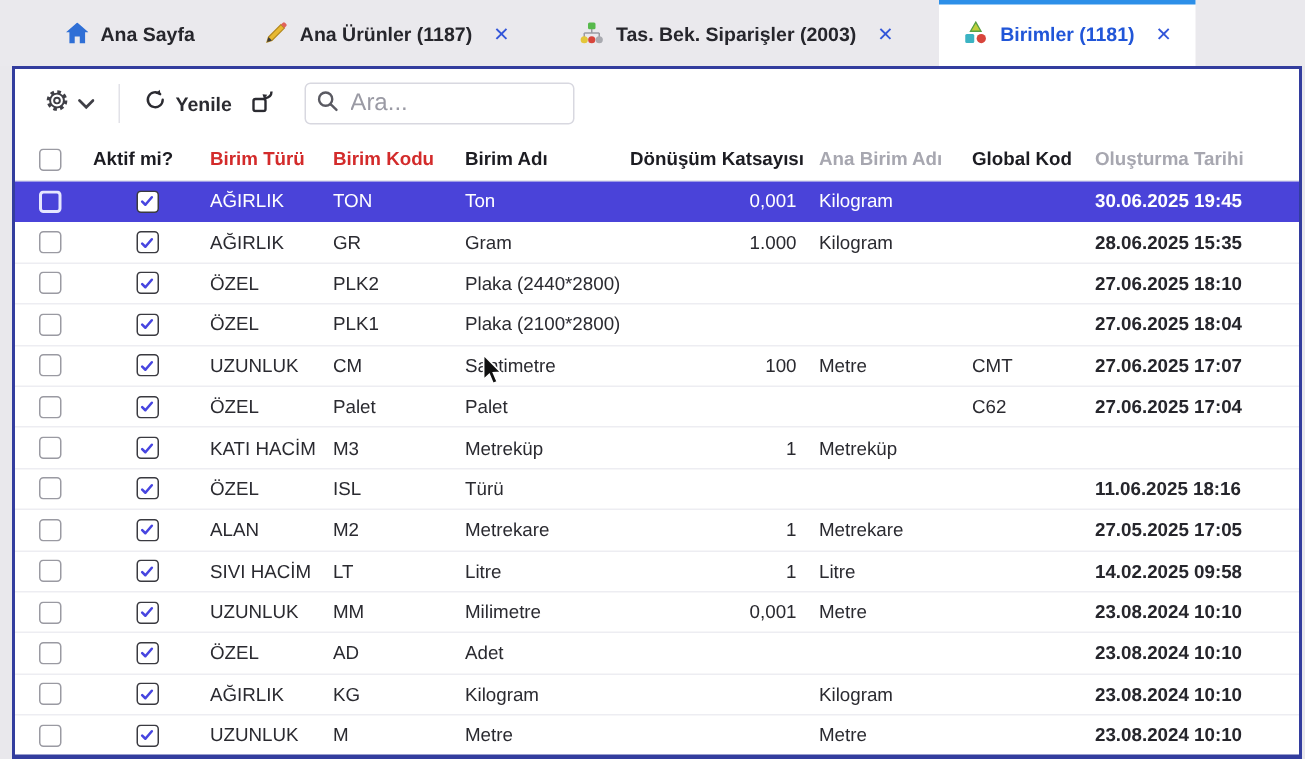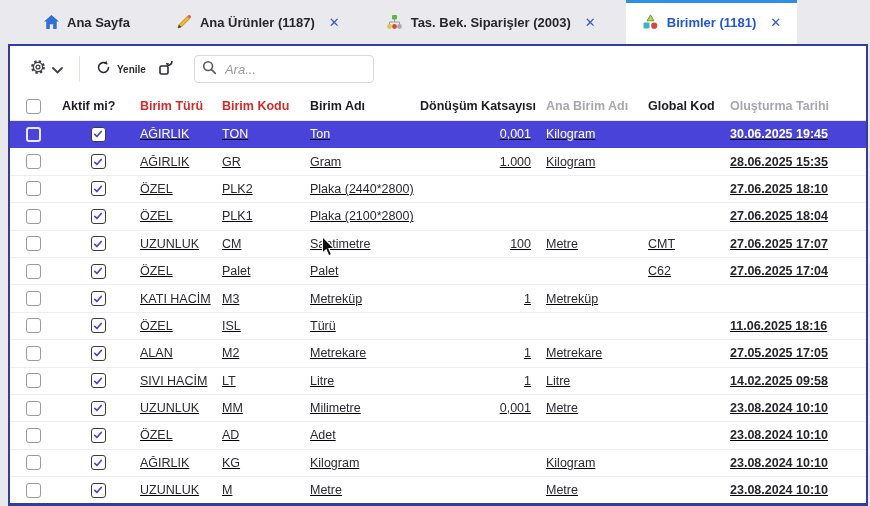--- a/index.html
+++ b/index.html
@@ -19,44 +19,44 @@
   
   .panel{
     position:absolute;left:8px;right:2px;top:44px;bottom:0;
     background:#fff;border:2px solid #333d9e;border-bottom-width:3px;
     display:flex;flex-direction:column;overflow:hidden;
   }
   
   .toolbar{height:46px;display:flex;align-items:center;padding:0 20px;flex:none;}
   .tool-btn{display:flex;align-items:center;gap:6px;color:#3f3f46;cursor:pointer;}
   .divider{width:1px;height:26px;background:#e2e2e8;margin:0 16px;}
-  .yenile-label{font-size:10px;font-weight:700;color:#2b2b31;}
+  .yenile-label{font-size:13px;font-weight:700;color:#2b2b31;}
   .import-btn{margin-left:12px;display:flex;align-items:center;cursor:pointer;}
   .searchbox{position:relative;margin-left:20px;}
   .searchbox input{
     width:140px;height:26px;border:1px solid #d8d8e0;border-radius:4px;
-    padding:0 8px 0 30px;font-size:13px;color:#33333a;outline:none;
-    font-family:inherit;background:#fff;font-style:italic;
+    padding:0 8px 0 30px;font-size:16px;color:#33333a;outline:none;
+    font-family:inherit;background:#fff;
   }
   .searchbox input::placeholder{color:#9a9aa4;}
   .searchbox .mag{position:absolute;left:8px;top:5px;}
   
   .grid-row{
     display:grid;
     grid-template-columns:52px 78px 82px 88px 110px 117px 111px 82px 1fr;
     align-items:center;
   }
   .thead{height:28px;flex:none;border-bottom:1px solid #e6e6ec;}
   .hcell{font-size:12.5px;font-weight:700;color:#1c1c22;white-space:nowrap;overflow:hidden;padding-right:6px;}
   .hcell.red{color:#d32b2b;}
   .hcell.gray{color:#a7a7b0;}
   .hcell.right{text-align:right;}
   .hcell.center,.ccell{display:flex;justify-content:center;}
   .hcell:nth-child(7),.trow .cell:nth-child(7){padding-left:9px;}
-  .tbody{flex:none;text-decoration:underline;}
+  .tbody{flex:none;}
   .trow{height:26.4px;border-bottom:1px solid #ededf2;font-size:12.5px;color:#2a2a30;cursor:pointer;}
   .trow .cell{white-space:nowrap;overflow:hidden;padding-right:6px;}
   .trow .cell.right{text-align:right;}
   .trow .cell.date{font-weight:700;color:#26262c;}
   .trow.selected{background:#4a43d9;border-bottom-color:#4a43d9;}
   .trow.selected .cell{color:#fff;}
   .trow.selected .cell.date{color:#fff;}
   .table-footer{flex:1;background:#f7f7f9;}
   
   .cb{width:15px;height:15px;border:1.5px solid #9a9aa2;border-radius:3px;background:#fff;

